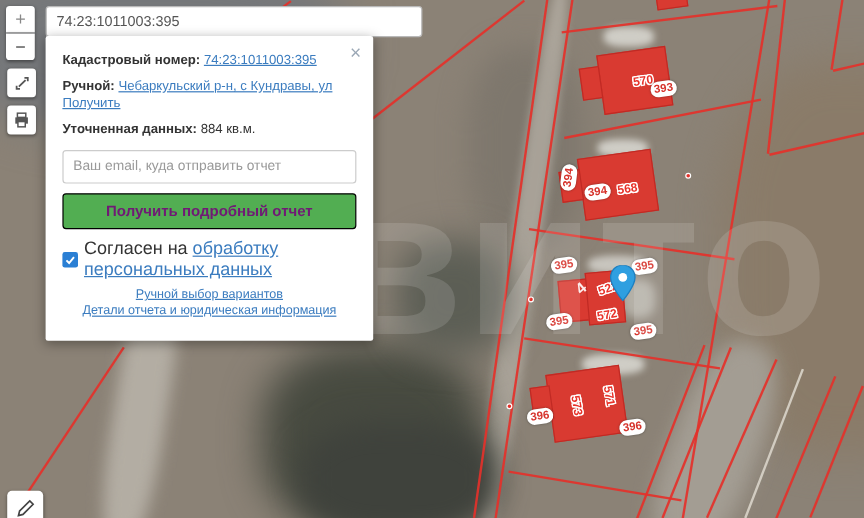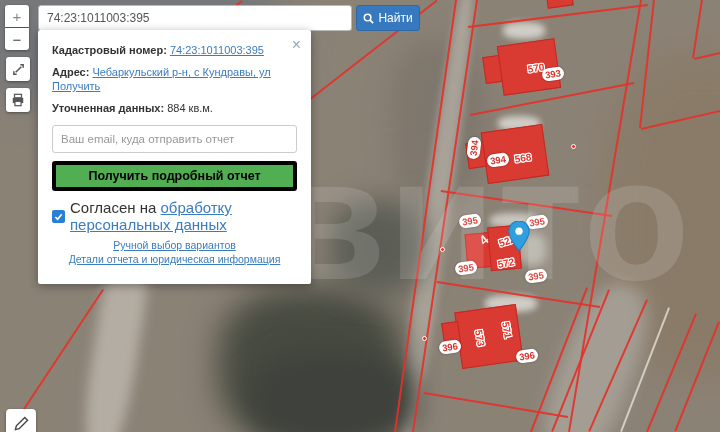--- a/index.html
+++ b/index.html
@@ -46,22 +46,22 @@
   
   #popup { position:absolute; left:38px; top:30px; width:273px; background:#fff; border-radius:2px;
     box-shadow:0 2px 10px rgba(0,0,0,.35); z-index:30; padding:13px 14px 10px; font-size:11px; color:#333; }
   #popup .row { margin-bottom:8px; line-height:14px; }
   #popup b { font-weight:bold;margin-top:20px; }
   a.lnk { color:#3b7cbf; text-decoration:underline; cursor:pointer; }
   #popup-close { position:absolute; right:10px; top:7px; font-size:16px; color:#9aa7b5; cursor:pointer; line-height:16px; }
   #email-input { width:100%; height:28px; border:1px solid #ccc; border-radius:3px; padding:0 8px;
     font-size:11.5px; color:#555; outline:none; margin:2px 0 8px; }
   #email-input::placeholder { color:#999; }
-  #report-btn { width:100%; height:30px; background:#52ae52; border:4px solid #000000; border-radius:3px;
-    color:#000000; font-size:12.5px; font-weight:bold; cursor:pointer; margin-bottom:8px; }
+  #report-btn { width:100%; height:30px; background:#52ae52; border:1px solid #000000; border-radius:3px;
+    color:#701a75; font-size:12.5px; font-weight:bold; cursor:pointer; margin-bottom:8px; }
   #consent-row { display:flex; align-items:center; gap:5px; font-size:15px; margin-bottom:6px; }
   #consent-checkbox { width:13px; height:13px; background:#2a7fd4; border-radius:2px; flex:0 0 auto;
     display:flex; align-items:center; justify-content:center; cursor:pointer; }
   .center-link { text-align:center; font-size:10.5px; margin-bottom:9px; }
 </style>
 </head>
 <body>
 
 <div id="stage">
 
@@ -138,27 +138,20 @@
 
   <div id="map-pin">
     <svg width="22" height="30" viewBox="0 0 20 28">
       <path d="M10 0 C4.5 0 0.5 4.2 0.5 9.6 c0 6.8 9.5 18 9.5 18 s9.5 -11.2 9.5 -18 C19.5 4.2 15.5 0 10 0 z" fill="#2f9fe0" stroke="#1d7fc0" stroke-width="1"></path>
       <circle cx="10" cy="9.5" r="3.4" fill="#fff"></circle>
     </svg>
   </div>
 
   <div id="searchbar">
     <input id="search-input" value="74:23:1011003:395" style="">
-    <button id="search-btn">
-      <svg width="11" height="11" viewBox="0 0 12 12">
-        <circle cx="5" cy="5" r="3.6" fill="none" stroke="#fff" stroke-width="1.6"></circle>
-        <line x1="7.8" y1="7.8" x2="11" y2="11" stroke="#fff" stroke-width="1.8"></line>
-      </svg>
-      <span>Найти</span>
-    </button>
   </div>
 
   <div class="ctrl" id="zoom-in">
       <span>+</span>
     </div>
   <div class="ctrl" id="zoom-out">
       <span>−</span>
     </div>
   <div class="ctrl" id="expand-btn">
     <svg width="13" height="13" viewBox="0 0 14 14">
@@ -180,21 +173,21 @@
     </svg>
   </div>
 
   <div id="popup">
     <span id="popup-close">×</span>
     <div class="row">
       <b>Кадастровый номер:</b>
       <a class="lnk">74:23:1011003:395</a>
     </div>
     <div class="row">
-      <b>Адрес:</b>
+      <b>Ручной:</b>
       <a class="lnk">Чебаркульский р-н, с Кундравы, ул Получить</a>
     </div>
     <div class="row">
       <b>Уточненная данных:</b>
       <span>884 кв.м.</span>
     </div>
     <input id="email-input" placeholder="Ваш email, куда отправить отчет" style="">
     <button id="report-btn">Получить подробный отчет</button>
     <div id="consent-row">
       <span id="consent-checkbox">

